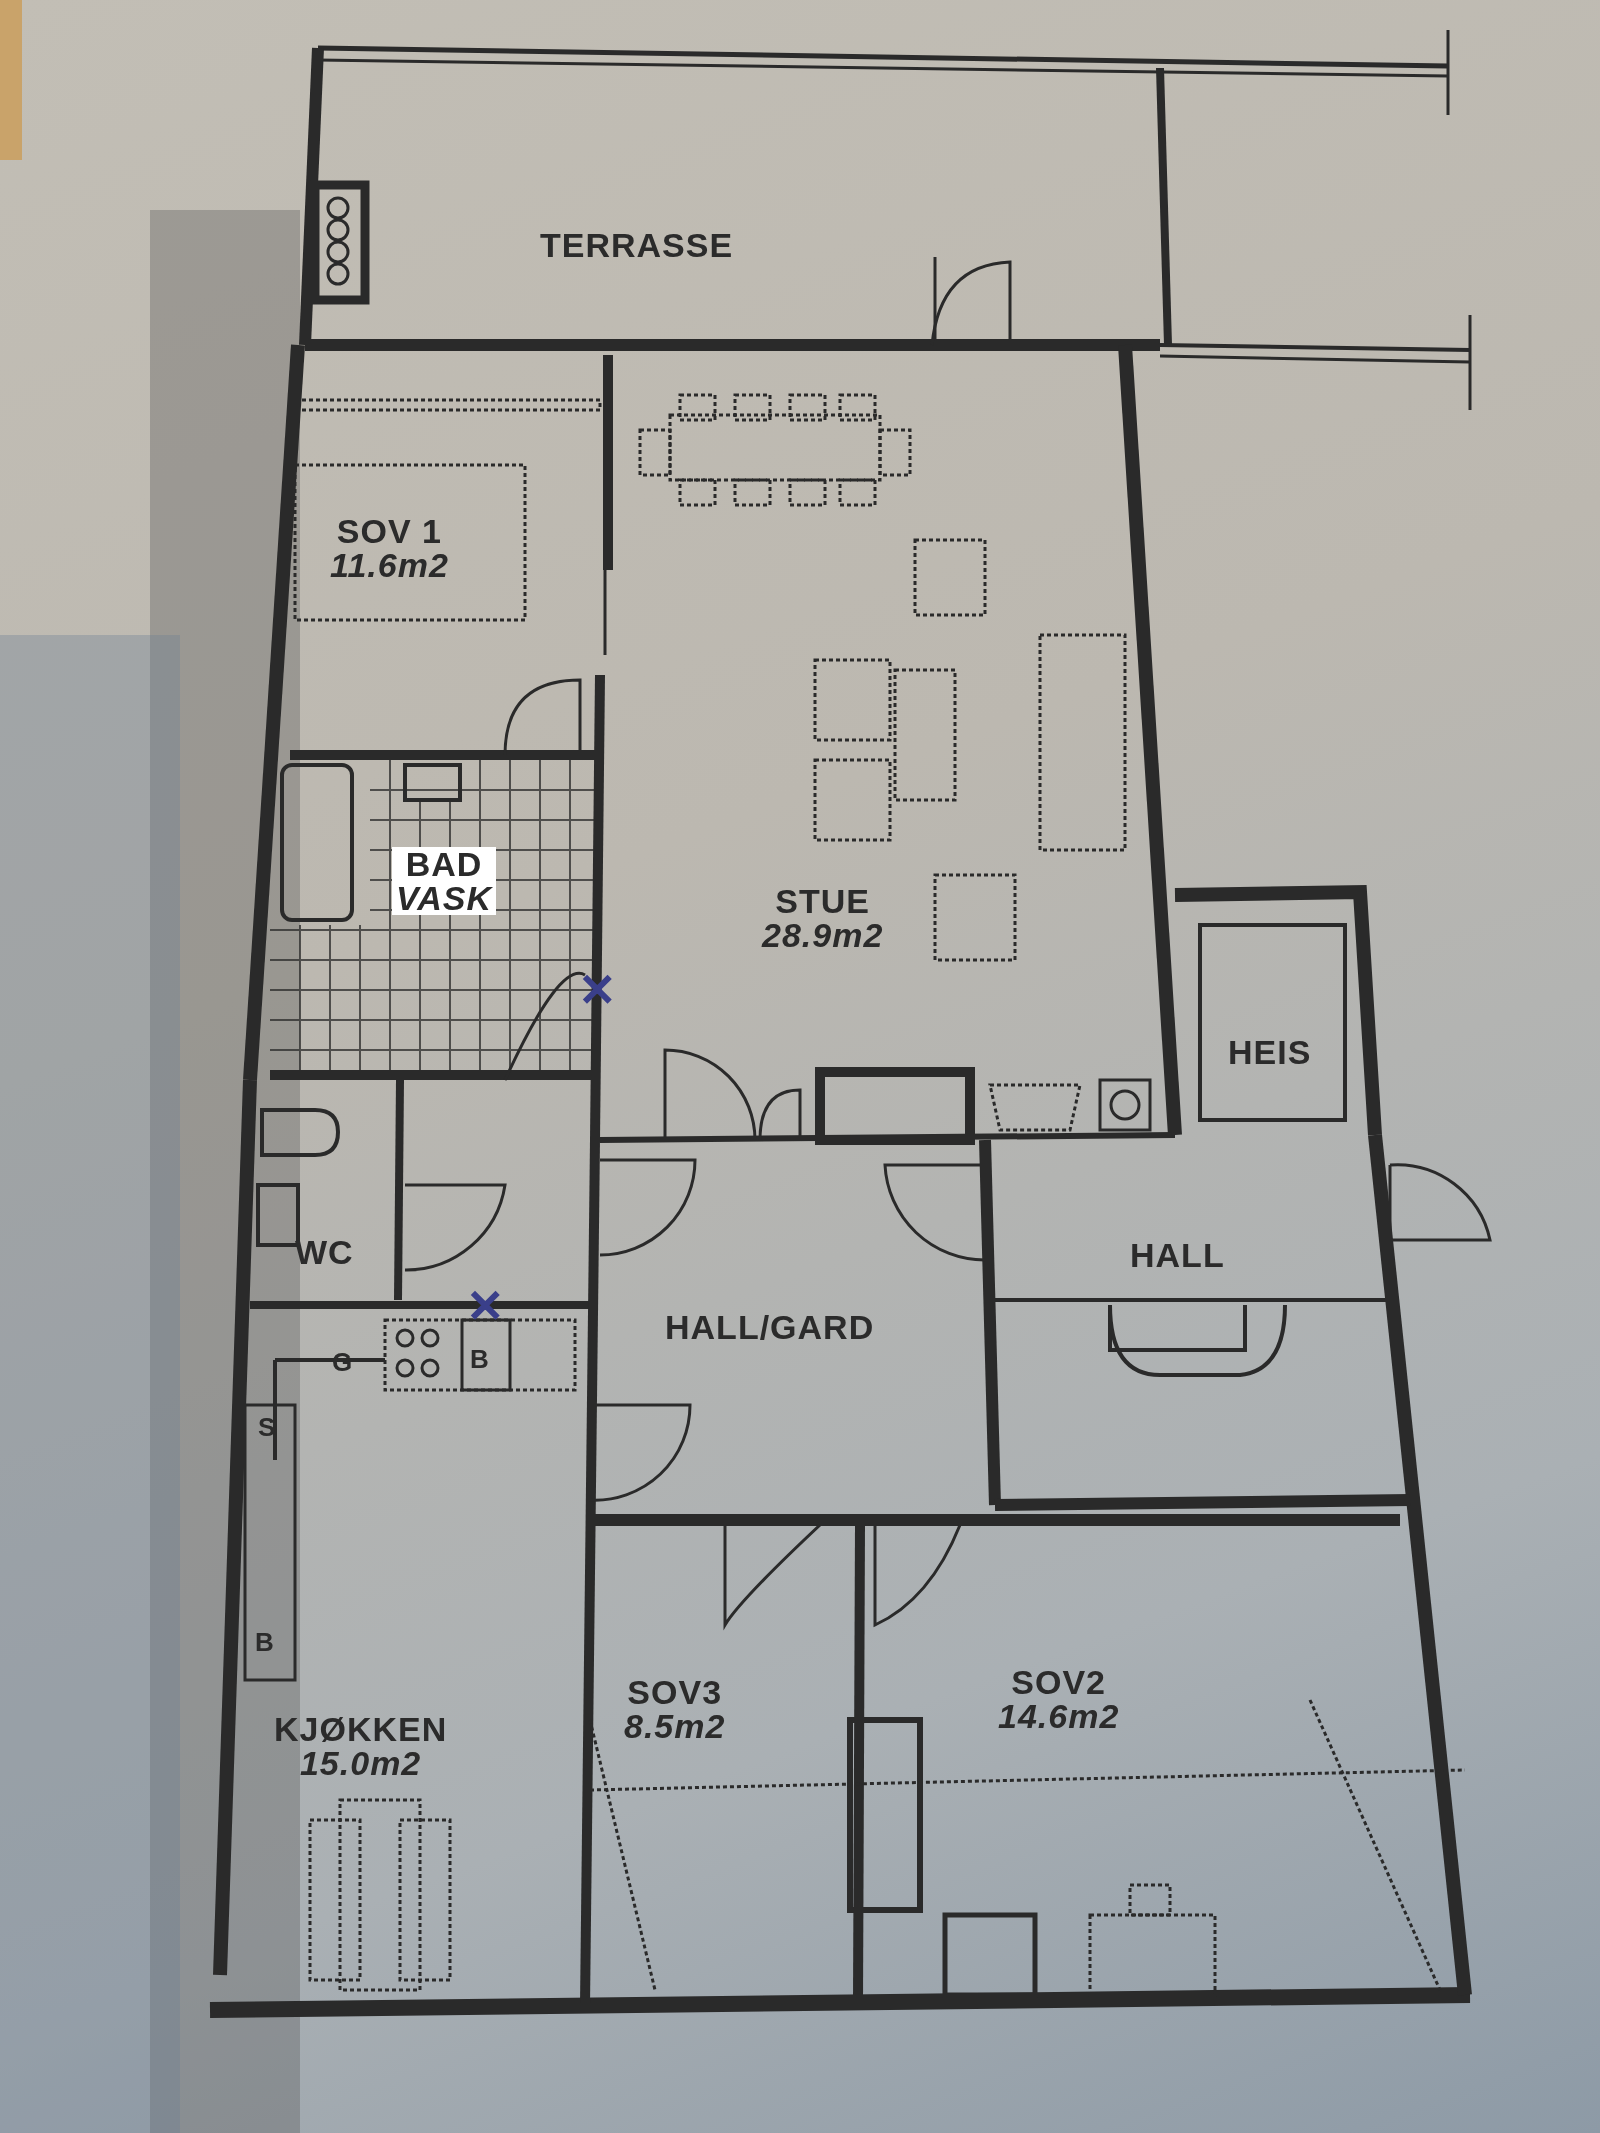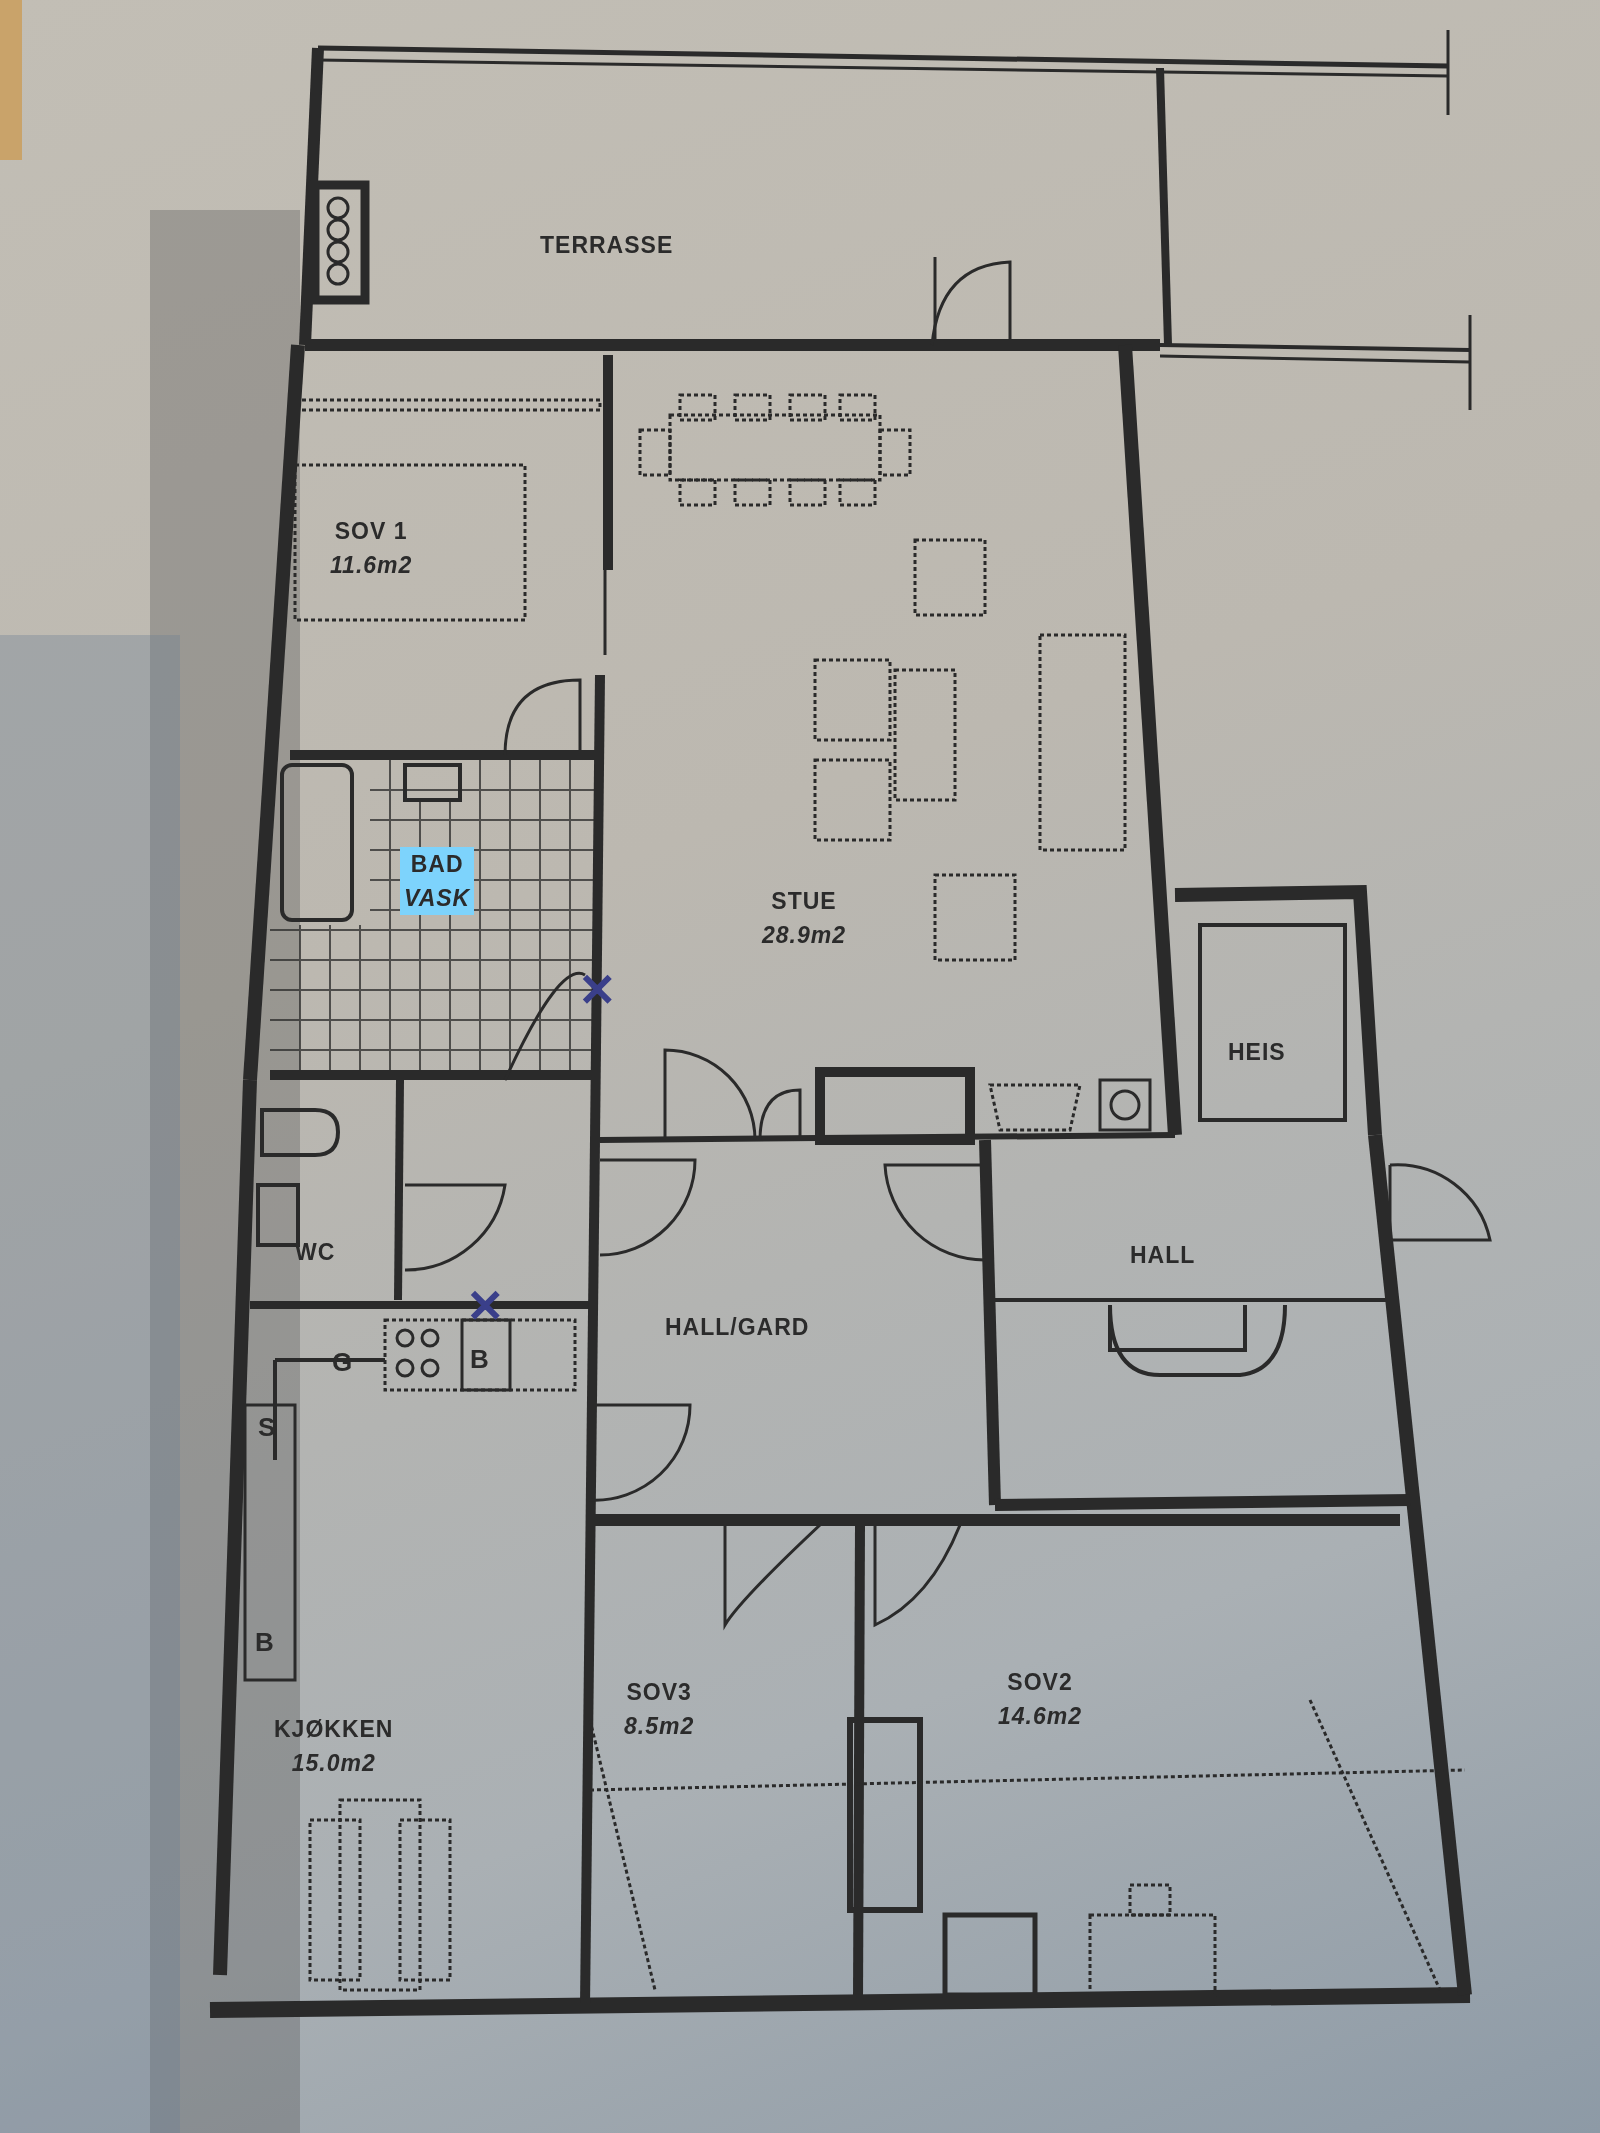--- a/index.html
+++ b/index.html
@@ -2,21 +2,21 @@
 <html><head>
 <meta charset="utf-8">
 <style>
   html,body{margin:0;padding:0;}
   body{width:1600px;height:2133px;position:relative;overflow:hidden;background:#b9b6ae;font-family:"Liberation Sans",sans-serif;}
   .paper{position:absolute;left:0;top:0;width:1600px;height:2133px;background:linear-gradient(160deg,#c2beb5 0%,#bcb8b0 40%,#aab0b4 75%,#8d9aa6 100%);}
   .wood{position:absolute;left:0;top:0;width:22px;height:160px;background:#c9a36a;}
   .shadow-strip{position:absolute;left:150px;top:210px;width:150px;height:1923px;background:rgba(90,90,90,.35);}
   .shadow-left{position:absolute;left:0;top:635px;width:180px;height:1498px;background:rgba(110,125,145,.35);}
   svg.plan{position:absolute;left:0;top:0;}
-  .label{position:absolute;font-weight:bold;color:#2b2b2b;font-size:23px;line-height:34px;text-align:center;letter-spacing:1px;white-space:nowrap;}
+  .label{position:absolute;font-weight:bold;color:#2b2b2b;font-size:34px;line-height:34px;text-align:center;letter-spacing:1px;white-space:nowrap;}
   .label .area{display:block;font-style:italic;}
   .mark{position:absolute;color:#3a3f8a;font-size:46px;line-height:46px;font-weight:bold;}
 </style>
 </head>
 <body>
 
 <div class="paper"></div>
 <div class="wood"></div>
 <div class="shadow-strip"></div>
 <div class="shadow-left"></div>
@@ -160,21 +160,21 @@
   <span>TERRASSE</span>
 </div>
 <div class="label" style="left:330px;top:514px;">
   <span>SOV 1</span>
   <span class="area">11.6m2</span>
 </div>
 <div class="label" style="left:762px;top:884px;text-align:center;">
   <span>STUE</span>
   <span class="area">28.9m2</span>
 </div>
-<div class="label" style="left:400px;top:847px;background:#7dd3fc;padding:0 4px;">
+<div class="label" style="left:392px;top:847px;background:#ffffff;padding:0 4px;">
   <span>BAD</span>
   <span class="area">VASK</span>
 </div>
 <div class="label" style="left:1228px;top:1035px;">
   <span>HEIS</span>
 </div>
 <div class="label" style="left:295px;top:1235px;">
   <span>WC</span>
 </div>
 <div class="label" style="left:665px;top:1270px;margin-top:40px;">

